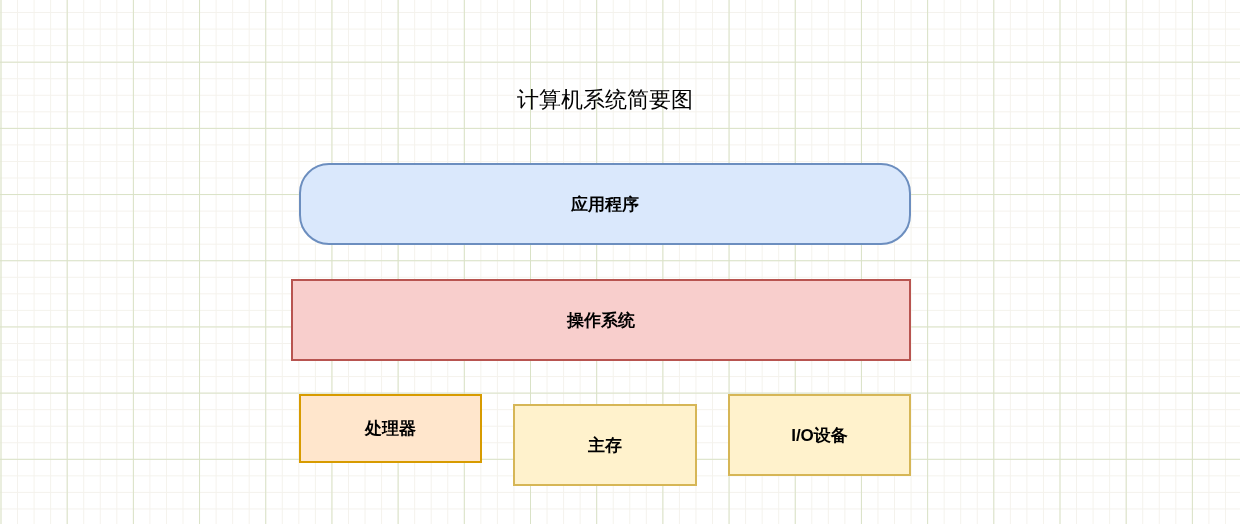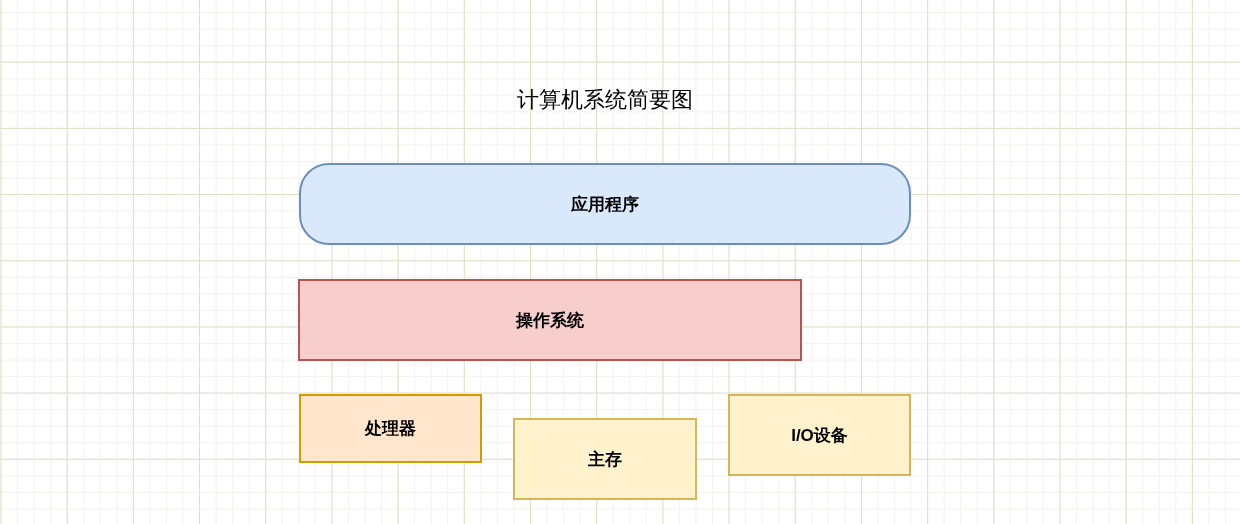--- a/index.html
+++ b/index.html
@@ -52,23 +52,23 @@
     cursor: default;
   }
   .node-label {
     font-size: 17px;
     font-weight: 700;
     color: #000000;
     text-align: center;
     white-space: nowrap;
   }
   .node-application      { left: 299px; top: 163px; width: 612px; height: 82px; border-radius: 30px; }
-  .node-operating-system { left: 298px; top: 279px; width: 504px; height: 82px; }
+  .node-operating-system { left: 291px; top: 279px; width: 620px; height: 82px; }
   .node-processor        { left: 299px; top: 394px; width: 183px; height: 69px; }
-  .node-main-memory      { left: 513px; top: 418px; width: 184px; height: 82px; }
+  .node-main-memory      { left: 513px; top: 404px; width: 184px; height: 82px; }
   .node-io-devices       { left: 728px; top: 394px; width: 183px; height: 82px; }
 </style>
 </head>
 <body>
 
 <div class="canvas">
 
   <div class="diagram-title">计算机系统简要图</div>
 
   <div class="node node-application" style="background-color: rgb(218, 232, 252); border-color: rgb(108, 142, 191);">

